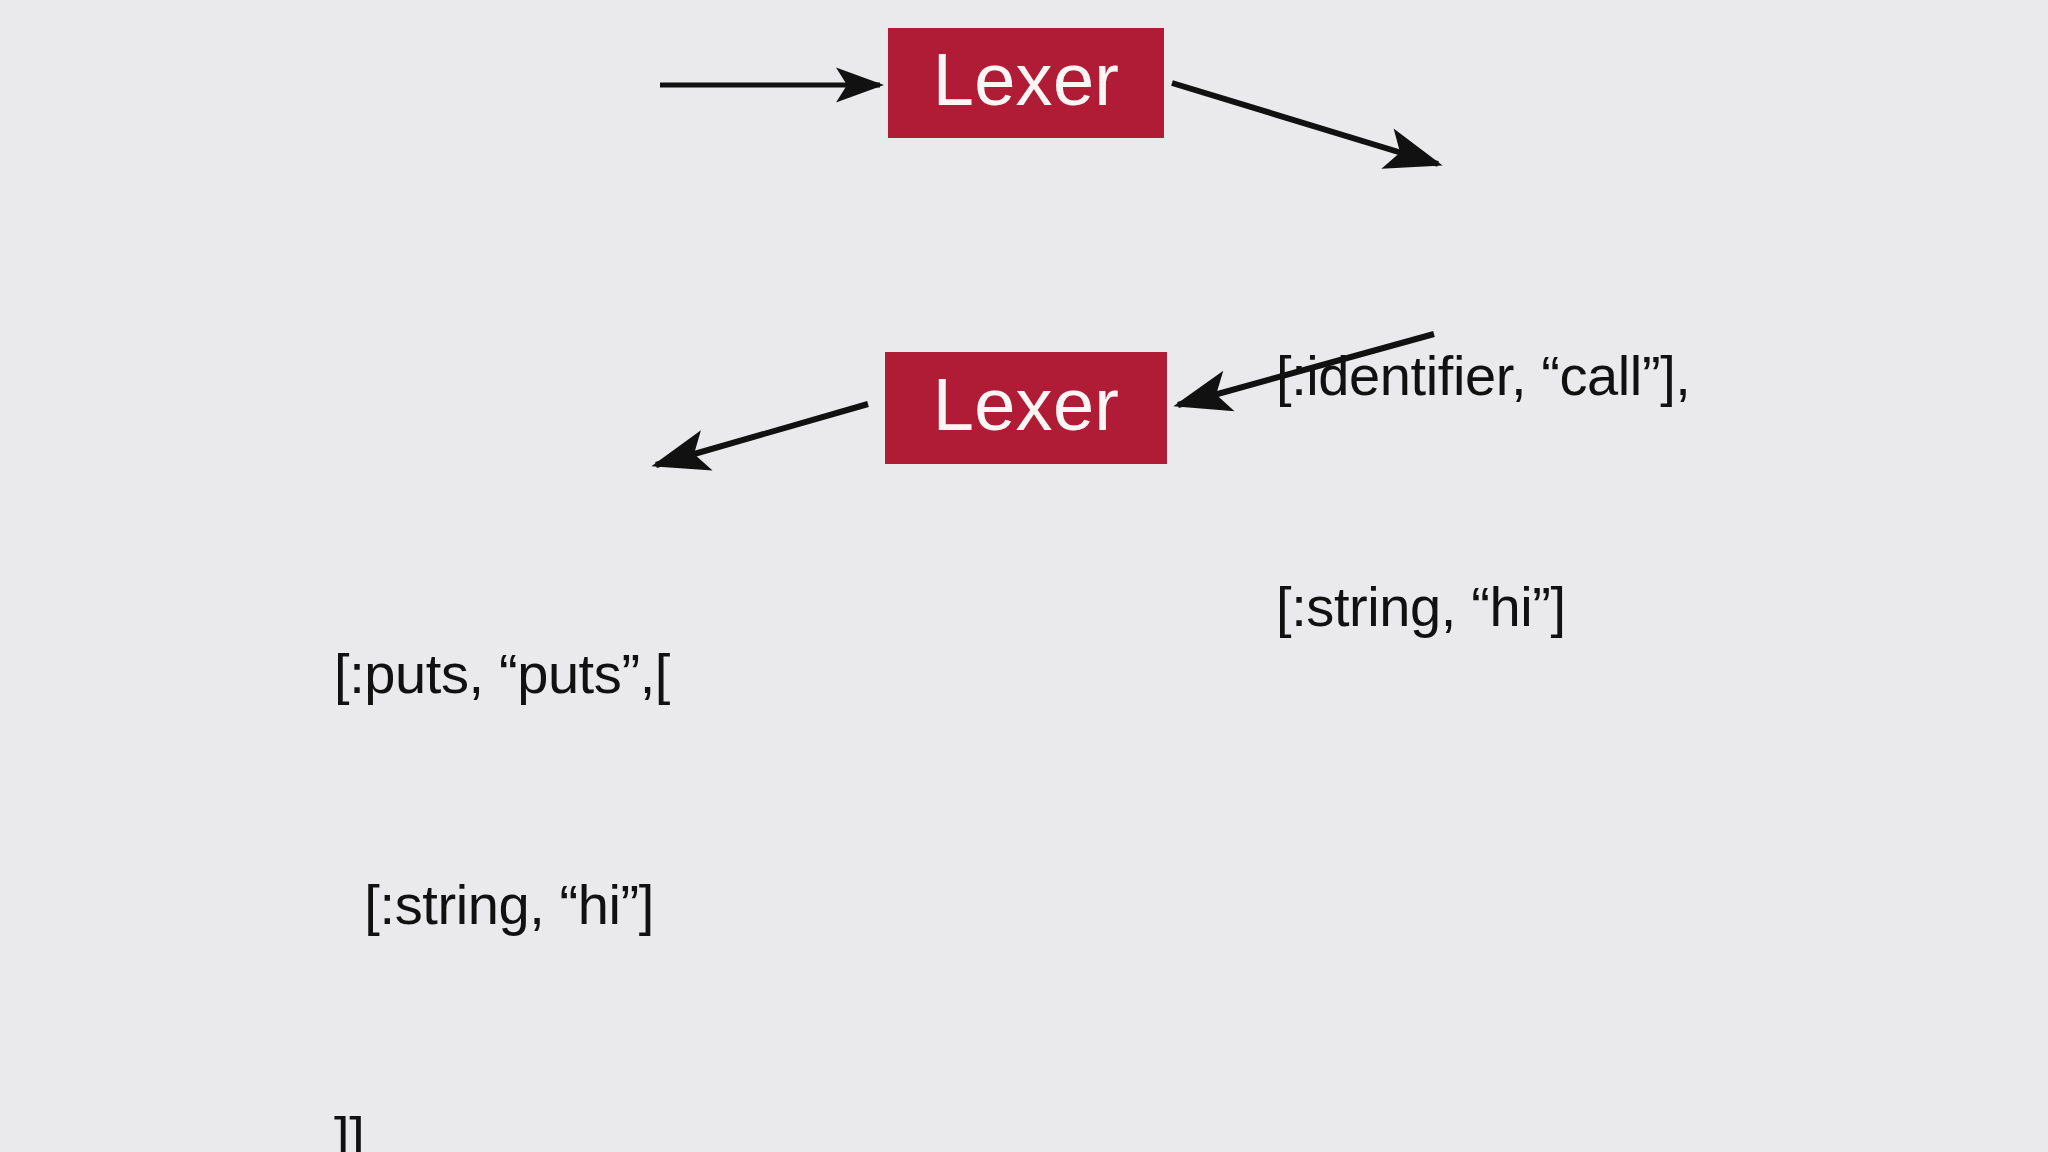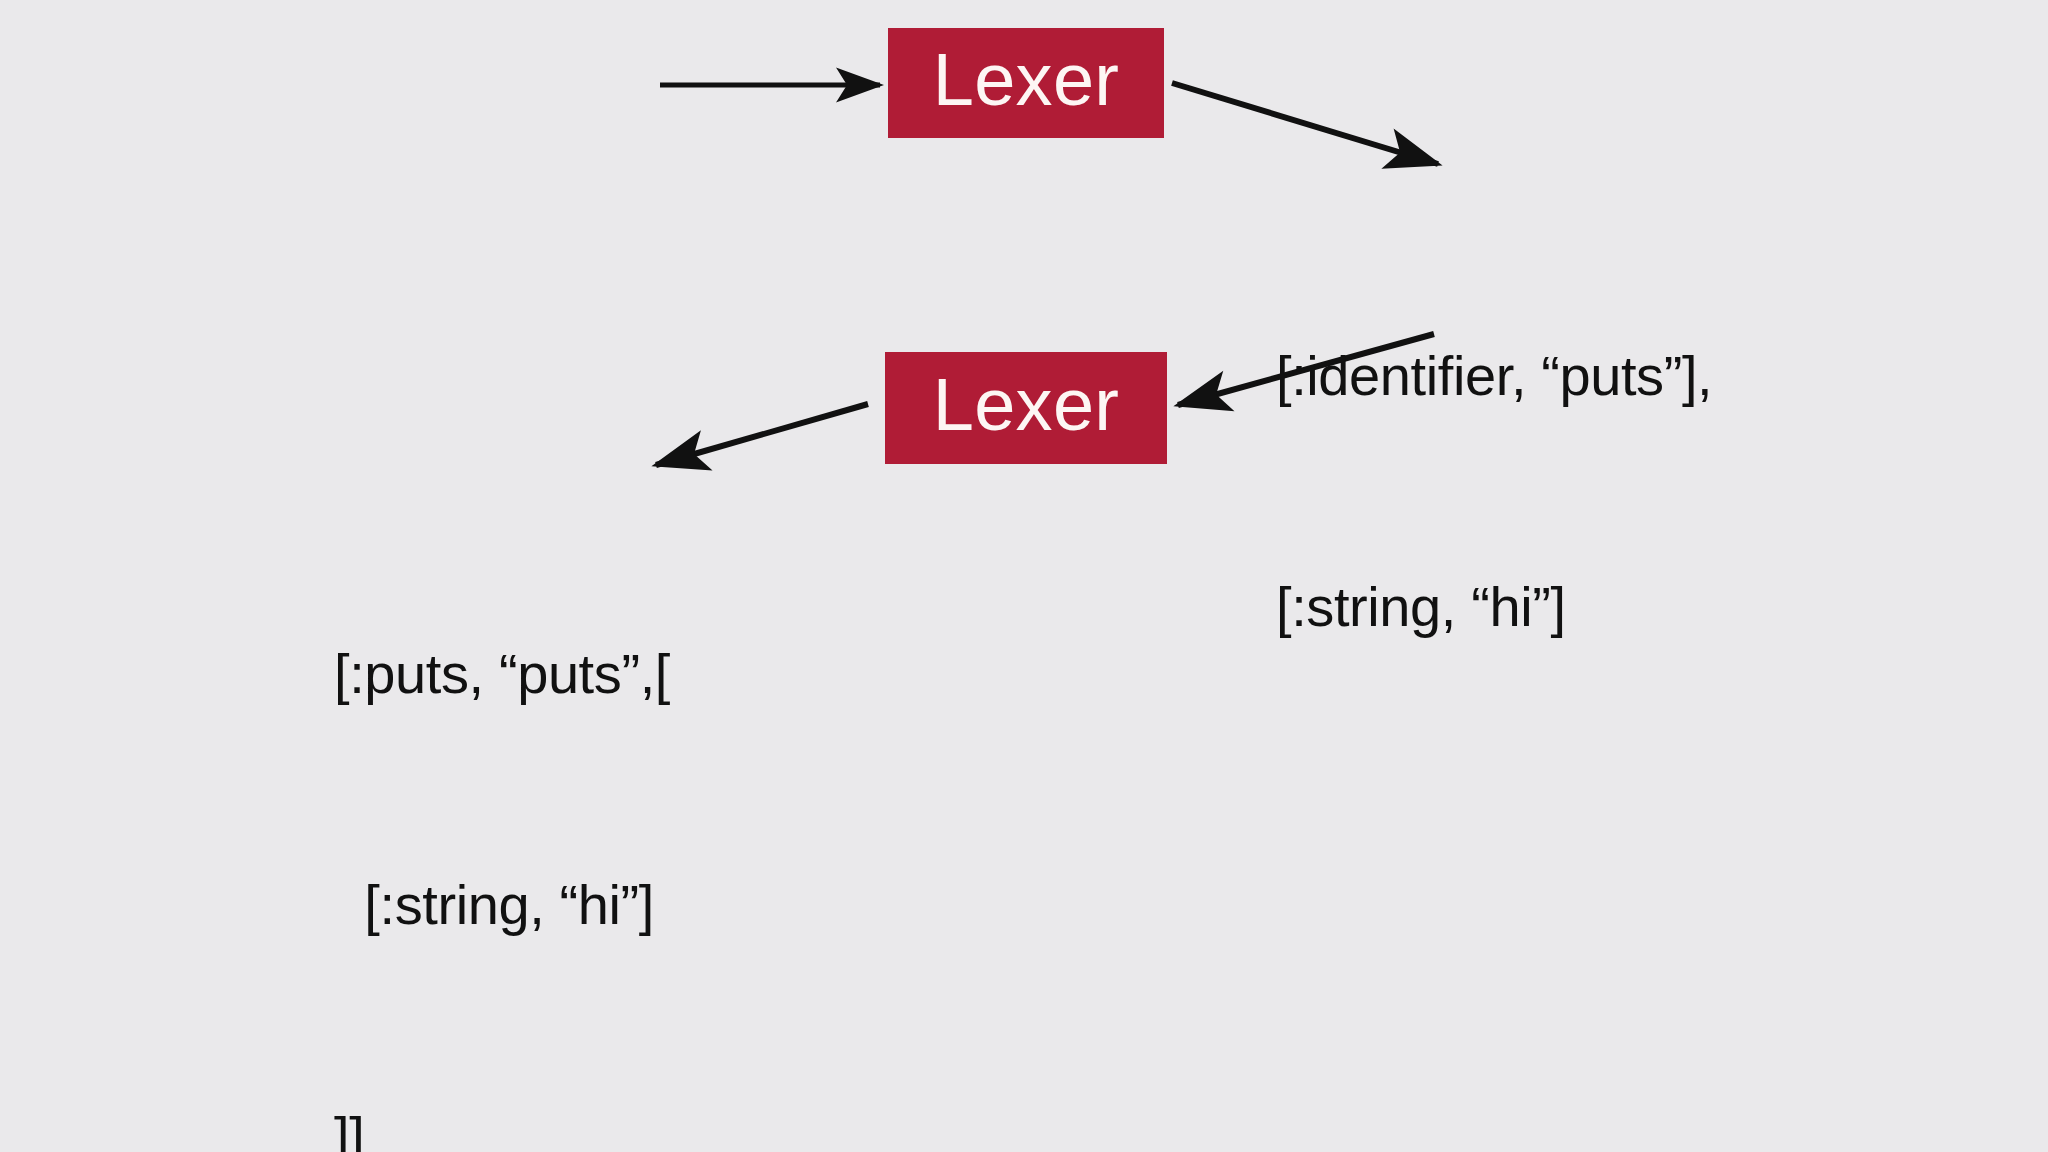--- a/index.html
+++ b/index.html
@@ -112,21 +112,21 @@
 
   <div class="stage-box" id="lexer-box">
     <span class="stage-label">Lexer</span>
   </div>
 
   <div class="stage-box" id="parser-box">
     <span class="stage-label">Lexer</span>
   </div>
 
   <div class="code-text" id="token-list">
-    <span class="code-line">[:identifier, “puts”],</span>
+    <span class="code-line">[:identifier, “call”],</span>
     <span class="code-line">[:string, “hi”]</span>
   </div>
 
   <div class="code-text" id="ast-output">
     <span class="code-line">[:puts, “puts”,[</span>
     <span class="code-line">  [:string, “hi”]</span>
     <span class="code-line">]]</span>
   </div>
 
 </div>

